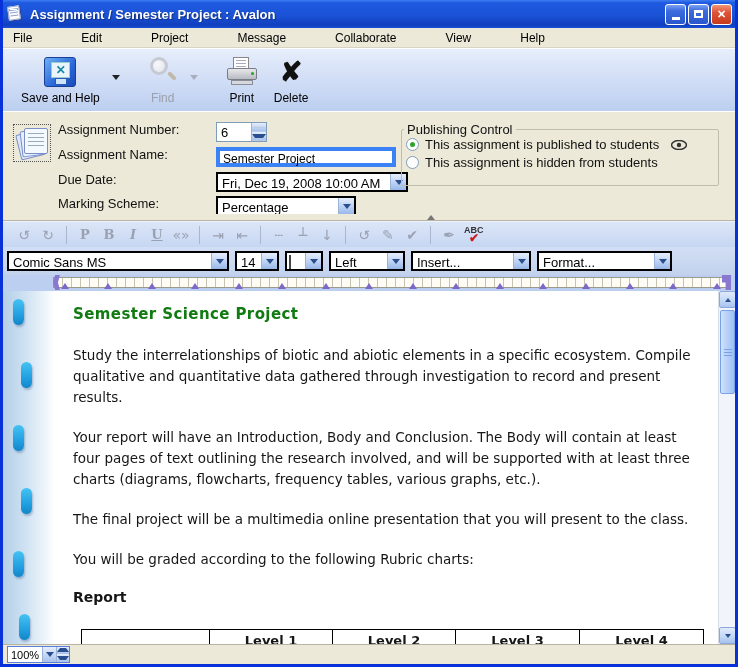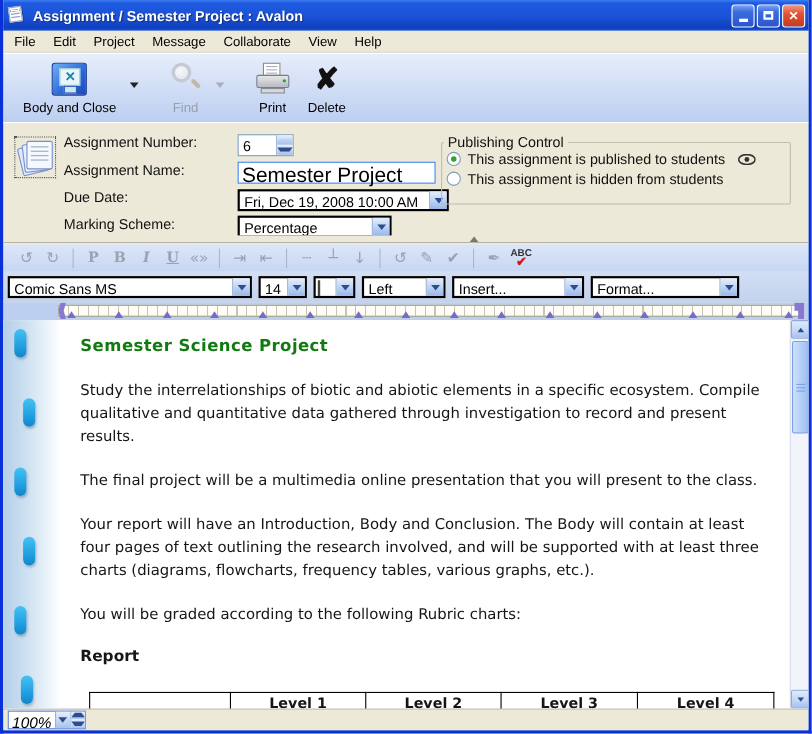--- a/index.html
+++ b/index.html
@@ -20,21 +20,21 @@
   .winbtns { display:flex; gap:2px; }
   .wbtn { width:21px; height:21px; border-radius:3px; border:1px solid #fff;
     display:flex; align-items:center; justify-content:center; color:#fff; font-size:11px; font-weight:bold; }
   .wbtn.min, .wbtn.max { background:linear-gradient(180deg,#7ba1f0 0%,#3c6ce0 30%,#2a55cc 100%); }
   .wbtn.close { background:linear-gradient(180deg,#f09678 0%,#e25235 40%,#c63a1c 100%); }
   .minbar { width:8px; height:3px; background:#fff; margin-top:8px; }
   .maxbox { width:9px; height:8px; border:2px solid #fff; border-top-width:3px; }
 
   
   .menubar { height:20px; background:#ece9d8; display:flex; align-items:center; padding-left:2px;
-    border-bottom:1px solid #d8d4c4; }
+    border-bottom:1px solid #d8d4c4;gap:33px; }
   .menuitem { padding:2px 8px; font-size:12px; color:#000; cursor:default; }
 
   
   .toolbar { height:63px; background:linear-gradient(180deg,#e7eefb 0%,#cfdcf5 55%,#bccff0 100%);
     border-top:1px solid #fff; display:flex; align-items:flex-start; padding:4px 0 0 14px; }
   .tbtn { display:flex; flex-direction:column; align-items:center; margin-right:8px; padding:1px 4px; }
   .tbtn .ticon { height:36px; display:flex; align-items:center; justify-content:center; }
   .tbtn .tlabel { font-size:12px; color:#000; margin-top:1px; white-space:nowrap; }
   .tbtn.disabled .tlabel { color:#9aa0ad; }
   .tdrop { width:14px; align-self:center; margin:14px 18px 0 0; }
@@ -77,21 +77,21 @@
     border:1px dotted #555; padding:2px; }
   .assign-icon .pad { position:absolute; width:24px; height:26px; background:#f4f8ff;
     border:1px solid #7a8fc8; border-radius:2px; }
   .assign-icon .p1 { left:4px; top:7px; transform:rotate(-14deg); background:#dfe8fa; }
   .assign-icon .p2 { left:7px; top:5px; transform:rotate(-7deg); background:#e8effc; }
   .assign-icon .p3 { left:10px; top:3px; }
   .assign-icon .p3 i { position:absolute; left:3px; top:4px; width:16px; height:1px; background:#9ab;
     box-shadow:0 4px 0 #9ab, 0 8px 0 #9ab, 0 12px 0 #9ab; }
   .formrow { position:absolute; left:55px; display:flex; align-items:flex-start; }
   .flabel { width:158px; font-size:13px; color:#111; }
-  .xp-input { height:20px; border:1px solid #3b82f6; background:#fff; font-size:19px;
+  .xp-input { height:20px; border:4px solid #3b82f6; background:#fff; font-size:12px;
     font-family:"Liberation Sans",sans-serif; padding:1px 3px; color:#000; }
   .combo { display:inline-flex; align-items:stretch; border:2px solid #000000; background:#fff; height:20px; }
   .combo-text { flex:1; font-size:13px; padding:2px 4px; white-space:nowrap; overflow:hidden; color:#000; }
   .combo-btn { width:16px; background:linear-gradient(180deg,#e6eefc 0%,#c0d4f4 50%,#98b8ea 100%);
     border-left:1px solid #9ab4d8; display:flex; align-items:center; justify-content:center; }
   .chev { width:0; height:0; border-left:4px solid transparent; border-right:4px solid transparent;
     border-top:5px solid #2b4f8e; }
   .spinbox { display:inline-flex; border:1px solid #7f9db9; background:#fff; height:20px; }
   .spin-val { width:34px; font-size:13px; padding:2px 4px; }
   .spin-btns { width:15px; display:flex; flex-direction:column; border-left:1px solid #9ab4d8; }
@@ -169,21 +169,21 @@
   .sbtn.up { top:0; } .sbtn.down { bottom:0; }
   .sthumb { position:absolute; left:1px; top:19px; width:15px; height:84px; border-radius:2px;
     background:linear-gradient(90deg,#cfe2ff 0%,#b6d0f8 50%,#9dc0f4 100%); border:1px solid #7aa1e6; }
   .sthumb .grip { position:absolute; left:3px; top:38px; width:8px; height:1px; background:#7aa1e6;
     box-shadow:0 3px 0 #7aa1e6, 0 6px 0 #7aa1e6; }
 
   
   .statusbar { height:19px; background:#ece9d8; border-top:1px solid #b8b4a4; display:flex;
     align-items:center; padding-left:4px; }
   .zoomwrap { display:flex; align-items:stretch; border:1px solid #5a7edc; background:#fff; height:17px; }
-  .zoom-text { font-size:14px; padding:2px 3px; color:#000;font-style:italic; }
+  .zoom-text { font-size:11px; padding:2px 3px; color:#000; }
   .zoom-btn { width:14px; background:linear-gradient(180deg,#e6eefc,#a8c2ec); border-left:1px solid #9ab4d8;
     display:flex; align-items:center; justify-content:center; }
   .zoom-spin { width:13px; display:flex; flex-direction:column; border-left:1px solid #9ab4d8; }
   .zoom-spin span { flex:1; background:linear-gradient(180deg,#e6eefc,#a8c2ec); display:flex;
     align-items:center; justify-content:center; }
 </style>
 </head>
 <body>
 
 <div class="window">
@@ -217,21 +217,21 @@
   <div class="toolbar">
     <div class="tbtn">
       <span class="ticon">
         <span class="floppy">
             <span class="label">
               <span>✕</span>
             </span>
             <span class="shutter"></span>
           </span>
       </span>
-      <span class="tlabel">Body and Close</span>
+      <span class="tlabel">Save and Help</span>
     </div>
     <span class="tdrop"><span class="tri-down"></span></span>
 
     <div class="tbtn disabled">
       <span class="ticon">
         <span class="mag">
             <span class="lens"></span>
             <span class="handle"></span>
           </span>
       </span>
@@ -429,22 +429,22 @@
       <span class="capsule" style="left:18px; top:71px;"></span>
       <span class="capsule" style="left:10px; top:134px;"></span>
       <span class="capsule" style="left:18px; top:197px;"></span>
       <span class="capsule" style="left:10px; top:260px;"></span>
       <span class="capsule" style="left:16px; top:323px;"></span>
     </div>
 
     <div class="doc">
       <div class="doc-title">Semester Science Project</div>
       <p>Study the interrelationships of biotic and abiotic elements in a specific ecosystem. Compile qualitative and quantitative data gathered through investigation to record and present results.</p>
+      <p>Your report will have an Introduction, Body and Conclusion. The Body will contain at least four pages of text outlining the research involved, and will be supported with at least three charts (diagrams, flowcharts, frequency tables, various graphs, etc.).</p>
       <p>The final project will be a multimedia online presentation that you will present to the class.</p>
-      <p>Your report will have an Introduction, Body and Conclusion. The Body will contain at least four pages of text outlining the research involved, and will be supported with at least three charts (diagrams, flowcharts, frequency tables, various graphs, etc.).</p>
       <p>You will be graded according to the following Rubric charts:</p>
       <div class="sect">Report</div>
 
       <table class="rubric">
         <tbody>
             <tr>
           <th class="c0"></th>
           <th class="c1">Level 1</th>
           <th class="c2">Level 2</th>
           <th class="c3">Level 3</th>

